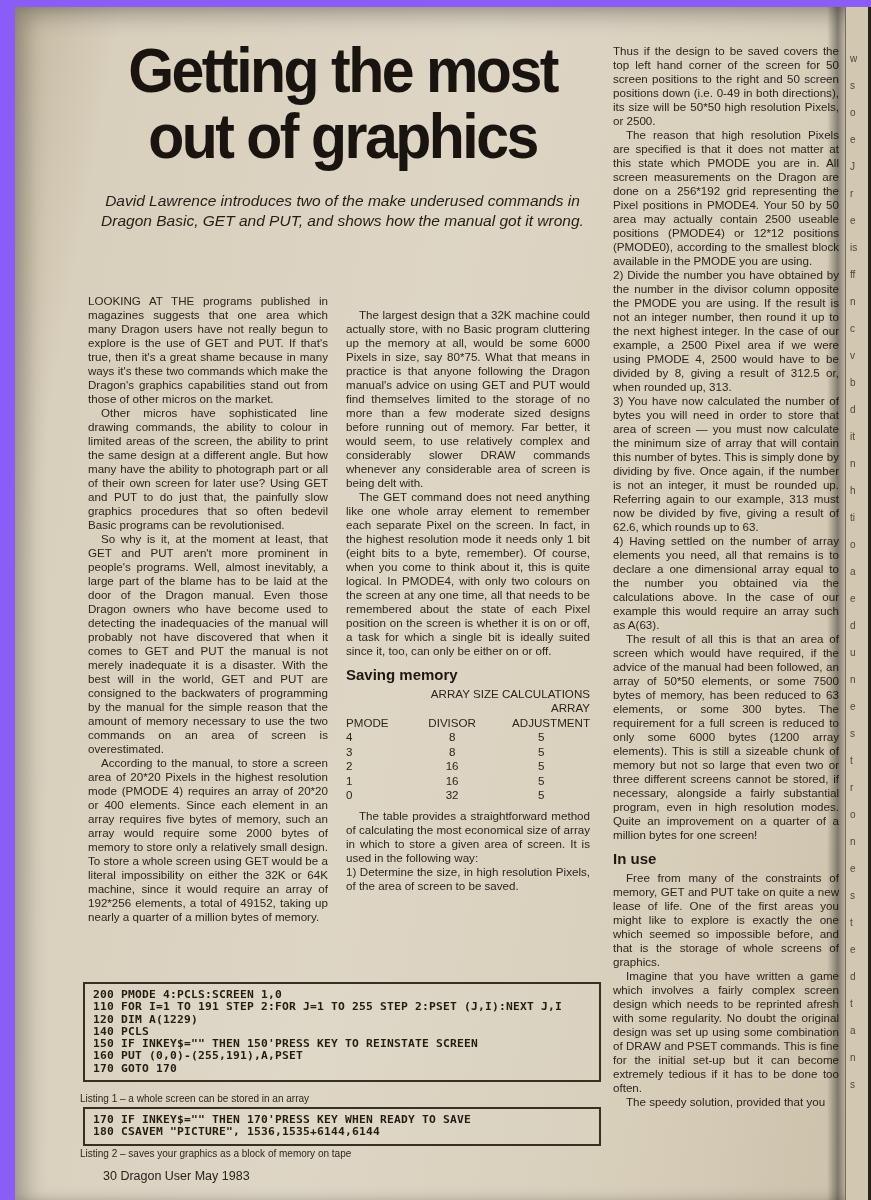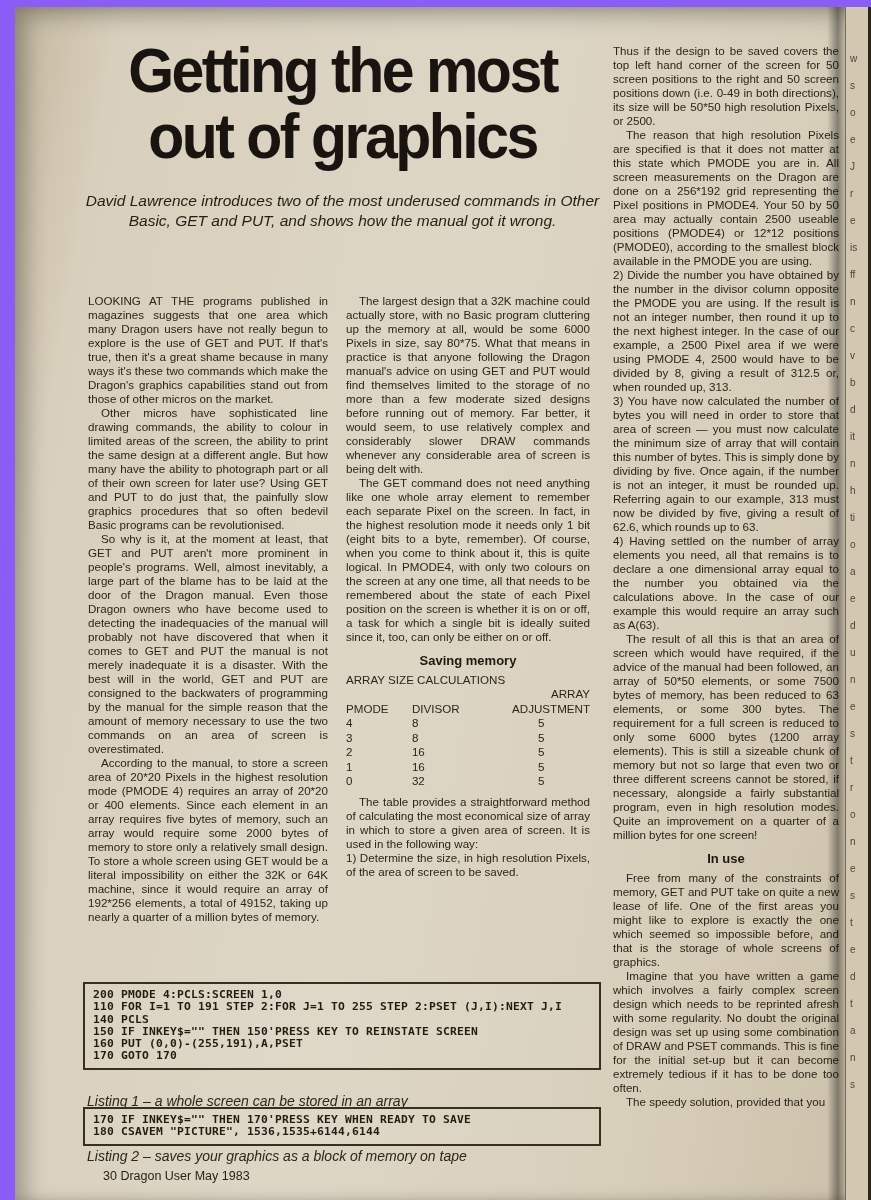--- a/index.html
+++ b/index.html
@@ -26,50 +26,50 @@
   }
   .byline .author { font-weight:normal; }
   
   .col {
     position:absolute; text-align:justify; color:#2b251b;
     font-size:11.6px; line-height:14px;
   }
   .col p { margin:0; text-indent:13px; }
   .col p.flush { text-indent:0; }
   .col1 { left:73px;  top:287px; width:240px; }
-  .col2 { left:331px; top:287px; width:244px; }
+  .col2 { left:331px; top:301px; width:244px; }
   .col3 { left:598px; top:37px;  width:226px; }
   .subhead {
-    font-size:13px; font-weight:bold; color:#1d1812;
-    margin:10px 0 5px; text-align:center;
-  }
-  
-  .table-title { text-align:left; margin:8px 0 5px; text-indent:0 !important; }
+    font-size:15px; font-weight:bold; color:#1d1812;
+    margin:10px 0 5px; text-align:left;
+  }
+  
+  .table-title { text-align:right; margin:8px 0 5px; text-indent:0 !important; }
   table.array-table { width:100%; border-collapse:collapse; margin:0 0 6px; }
   table.array-table th, table.array-table td {
     font-weight:normal; font-size:11.6px; line-height:14.5px; padding:0;
   }
   .c-pmode  { text-align:left;  width:27%; padding-left:4px; }
-  .c-div    { text-align:left; width:33%; }
+  .c-div    { text-align:center; width:33%; }
   .c-adj    { text-align:center; width:40%; }
   th.c-adj  { text-align:right; padding-right:2px; }
   
   .listing {
     position:absolute; left:68px; width:498px;
     border:2px solid #37301f; padding:5px 8px;
     font-family:"DejaVu Sans Mono", monospace;
     font-size:11.3px; line-height:12.3px; font-weight:bold; letter-spacing:0.2px;
     color:#221c11; background:rgba(255,255,255,0.05);
   }
   .listing .code-line { white-space:pre; }
   #listing1 { top:975px; }
   #listing2 { top:1100px; }
   .listing-caption {
-    position:absolute; left:72px; width:500px;
-    font-style:italic; font-size:14px; color:#2c261b;
+    position:absolute; left:65px; width:500px;
+    font-size:10px; color:#2c261b;
   }
   #caption1 { top:1086px; }
   #caption2 { top:1141px; }
   
   .page-footer {
     position:absolute; left:88px; top:1162px;
     font-size:12.5px; color:#29231a;
   }
   
   .gutter-shadow {
@@ -88,21 +88,21 @@
 
 <div class="scan">
   <div class="paper">
 
     <h1 class="title">
       <span class="tline">Getting the most</span>
       <span class="tline">out of graphics</span>
     </h1>
 
     <p class="byline">
-      <span class="author">David Lawrence</span><span> introduces two of the most underused commands in Other Basic, GET and PUT, and shows how the manual got it wrong.</span>
+      <span class="author">David Lawrence</span><span> introduces two of the make underused commands in Dragon Basic, GET and PUT, and shows how the manual got it wrong.</span>
     </p>
 
     <section class="col col1">
       <p class="flush">LOOKING AT THE programs published in magazines suggests that one area which many Dragon users have not really begun to explore is the use of GET and PUT. If that's true, then it's a great shame because in many ways it's these two commands which make the Dragon's graphics capabilities stand out from those of other micros on the market.</p>
       <p>Other micros have sophisticated line drawing commands, the ability to colour in limited areas of the screen, the ability to print the same design at a different angle. But how many have the ability to photograph part or all of their own screen for later use? Using GET and PUT to do just that, the painfully slow graphics procedures that so often bedevil Basic programs can be revolutionised.</p>
       <p>So why is it, at the moment at least, that GET and PUT aren't more prominent in people's programs. Well, almost inevitably, a large part of the blame has to be laid at the door of the Dragon manual. Even those Dragon owners who have become used to detecting the inadequacies of the manual will probably not have discovered that when it comes to GET and PUT the manual is not merely inadequate it is a disaster. With the best will in the world, GET and PUT are consigned to the backwaters of programming by the manual for the simple reason that the amount of memory necessary to use the two commands on an area of screen is overestimated.</p>
       <p>According to the manual, to store a screen area of 20*20 Pixels in the highest resolution mode (PMODE 4) requires an array of 20*20 or 400 elements. Since each element in an array requires five bytes of memory, such an array would require some 2000 bytes of memory to store only a relatively small design. To store a whole screen using GET would be a literal impossibility on either the 32K or 64K machine, since it would require an array of 192*256 elements, a total of 49152, taking up nearly a quarter of a million bytes of memory.</p>
     </section>
 
     <section class="col col2">
@@ -164,20 +164,21 @@
       <p>The result of all this is that an area of screen which would have required, if the advice of the manual had been followed, an array of 50*50 elements, or some 7500 bytes of memory, has been reduced to 63 elements, or some 300 bytes. The requirement for a full screen is reduced to only some 6000 bytes (1200 array elements). This is still a sizeable chunk of memory but not so large that even two or three different screens cannot be stored, if necessary, alongside a fairly substantial program, even in high resolution modes. Quite an improvement on a quarter of a million bytes for one screen!</p>
       <h2 class="subhead">In use</h2>
       <p>Free from many of the constraints of memory, GET and PUT take on quite a new lease of life. One of the first areas you might like to explore is exactly the one which seemed so impossible before, and that is the storage of whole screens of graphics.</p>
       <p>Imagine that you have written a game which involves a fairly complex screen design which needs to be reprinted afresh with some regularity. No doubt the original design was set up using some combination of DRAW and PSET commands. This is fine for the initial set-up but it can become extremely tedious if it has to be done too often.</p>
       <p>The speedy solution, provided that you</p>
     </section>
 
     <div class="listing" id="listing1">
       <div class="code-line">200 PMODE 4:PCLS:SCREEN 1,0</div>
       <div class="code-line">110 FOR I=1 TO 191 STEP 2:FOR J=1 TO 255 STEP 2:PSET (J,I):NEXT J,I</div>
+      <div class="code-line">120 DIM A(1229)</div>
       <div class="code-line">140 PCLS</div>
       <div class="code-line">150 IF INKEY$="" THEN 150'PRESS KEY TO REINSTATE SCREEN</div>
       <div class="code-line">160 PUT (0,0)-(255,191),A,PSET</div>
       <div class="code-line">170 GOTO 170</div>
     </div>
     <div class="listing-caption" id="caption1">Listing 1 – a whole screen can be stored in an array</div>
 
     <div class="listing" id="listing2">
       <div class="code-line">170 IF INKEY$="" THEN 170'PRESS KEY WHEN READY TO SAVE</div>
       <div class="code-line">180 CSAVEM "PICTURE", 1536,1535+6144,6144</div>

